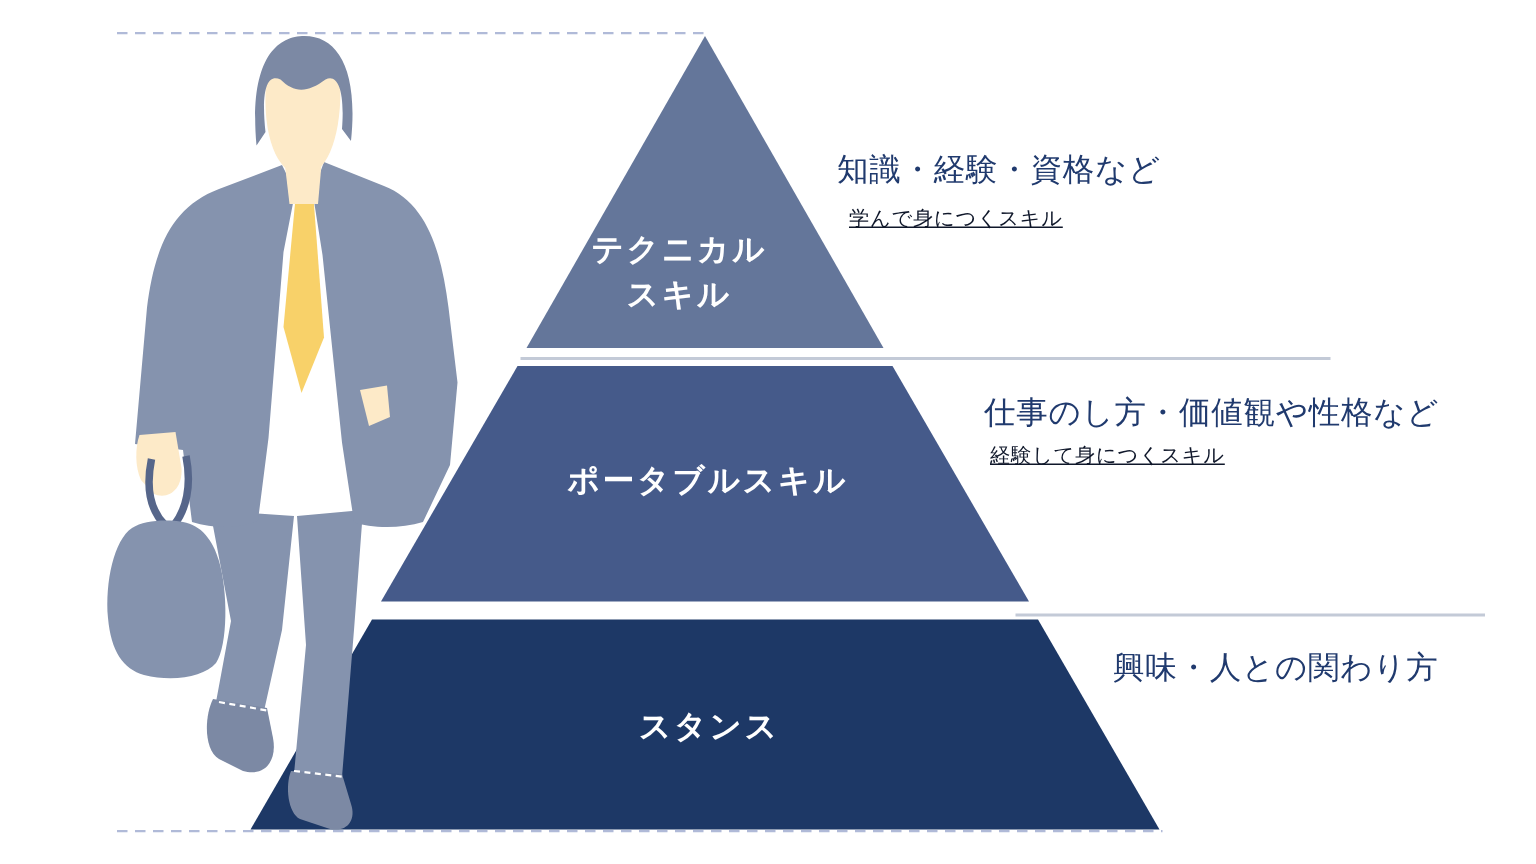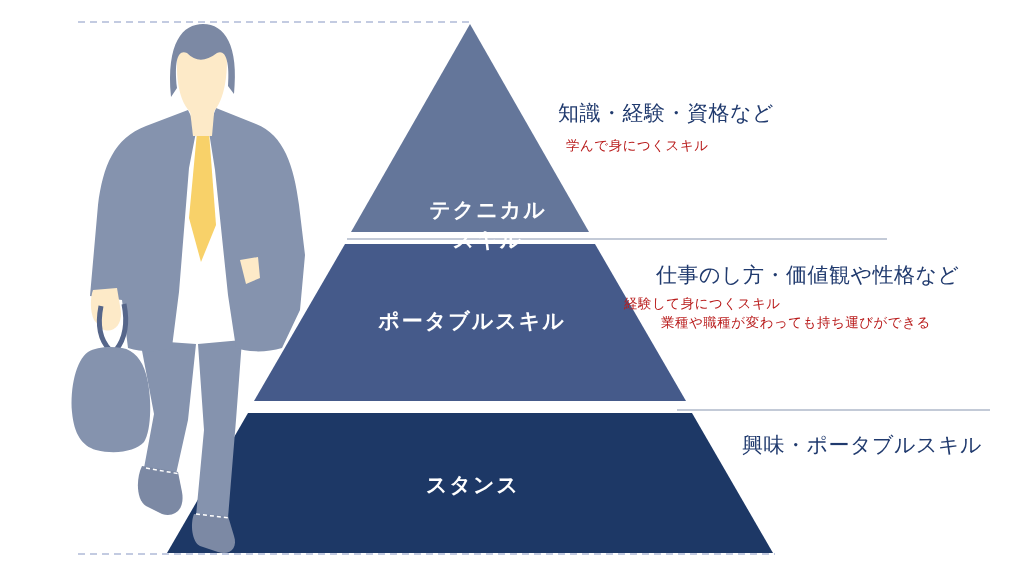--- a/index.html
+++ b/index.html
@@ -6,35 +6,35 @@
   .stage{
     position:relative;width:1024px;height:576px;overflow:hidden;background:#ffffff;
     font-family:"Liberation Sans","DejaVu Sans",sans-serif;
   }
   .stage svg{position:absolute;left:0;top:0;}
   .level-label{
     position:absolute;transform:translateX(-50%);
     color:#ffffff;font-weight:bold;font-size:21px;line-height:30px;
     letter-spacing:2px;text-align:center;white-space:pre-line;
   }
-  #level-label-1{left:488px;top:152px;margin-top:43px;}
+  #level-label-1{left:453px;top:152px;}
   #level-label-2{left:472px;top:306px;}
   #level-label-3{left:473px;top:470px;}
   .ann-title{
     position:absolute;color:#203a6e;font-weight:normal;
     font-size:21px;letter-spacing:0.5px;white-space:nowrap;
   }
   .ann-note{
-    position:absolute;color:#b91c1c;font-size:13.5px;
-    letter-spacing:0.5px;white-space:nowrap;
+    position:absolute;color:#0f172a;font-size:13.5px;
+    letter-spacing:0.5px;white-space:nowrap;text-decoration:underline;
   }
   #ann-title-1{left:558px;top:99px;}
   #ann-note-1a{left:566px;top:137px;}
   #ann-title-2{left:656px;top:261px;}
-  #ann-note-2a{left:624px;top:295px;}
+  #ann-note-2a{left:660px;top:295px;}
   #ann-note-2b{left:661px;top:314px;}
   #ann-title-3{left:742px;top:431px;}
 </style>
 </head>
 <body>
 
 <div class="stage">
 
   <svg width="1024" height="576" viewBox="0 0 1024 576">
 
@@ -83,16 +83,15 @@
   <div class="level-label" id="level-label-1">テクニカル
 スキル</div>
   <div class="level-label" id="level-label-3">スタンス</div>
   <div class="level-label" id="level-label-2">ポータブルスキル</div>
 
   <div class="ann-title" id="ann-title-1">知識・経験・資格など</div>
   <div class="ann-note" id="ann-note-1a">学んで身につくスキル</div>
 
   <div class="ann-title" id="ann-title-2">仕事のし方・価値観や性格など</div>
   <div class="ann-note" id="ann-note-2a">経験して身につくスキル</div>
-  <div class="ann-note" id="ann-note-2b">業種や職種が変わっても持ち運びができる</div>
 
-  <div class="ann-title" id="ann-title-3">興味・ポータブルスキル</div>
+  <div class="ann-title" id="ann-title-3">興味・人との関わり方</div>
 </div>
 
 </body></html>

